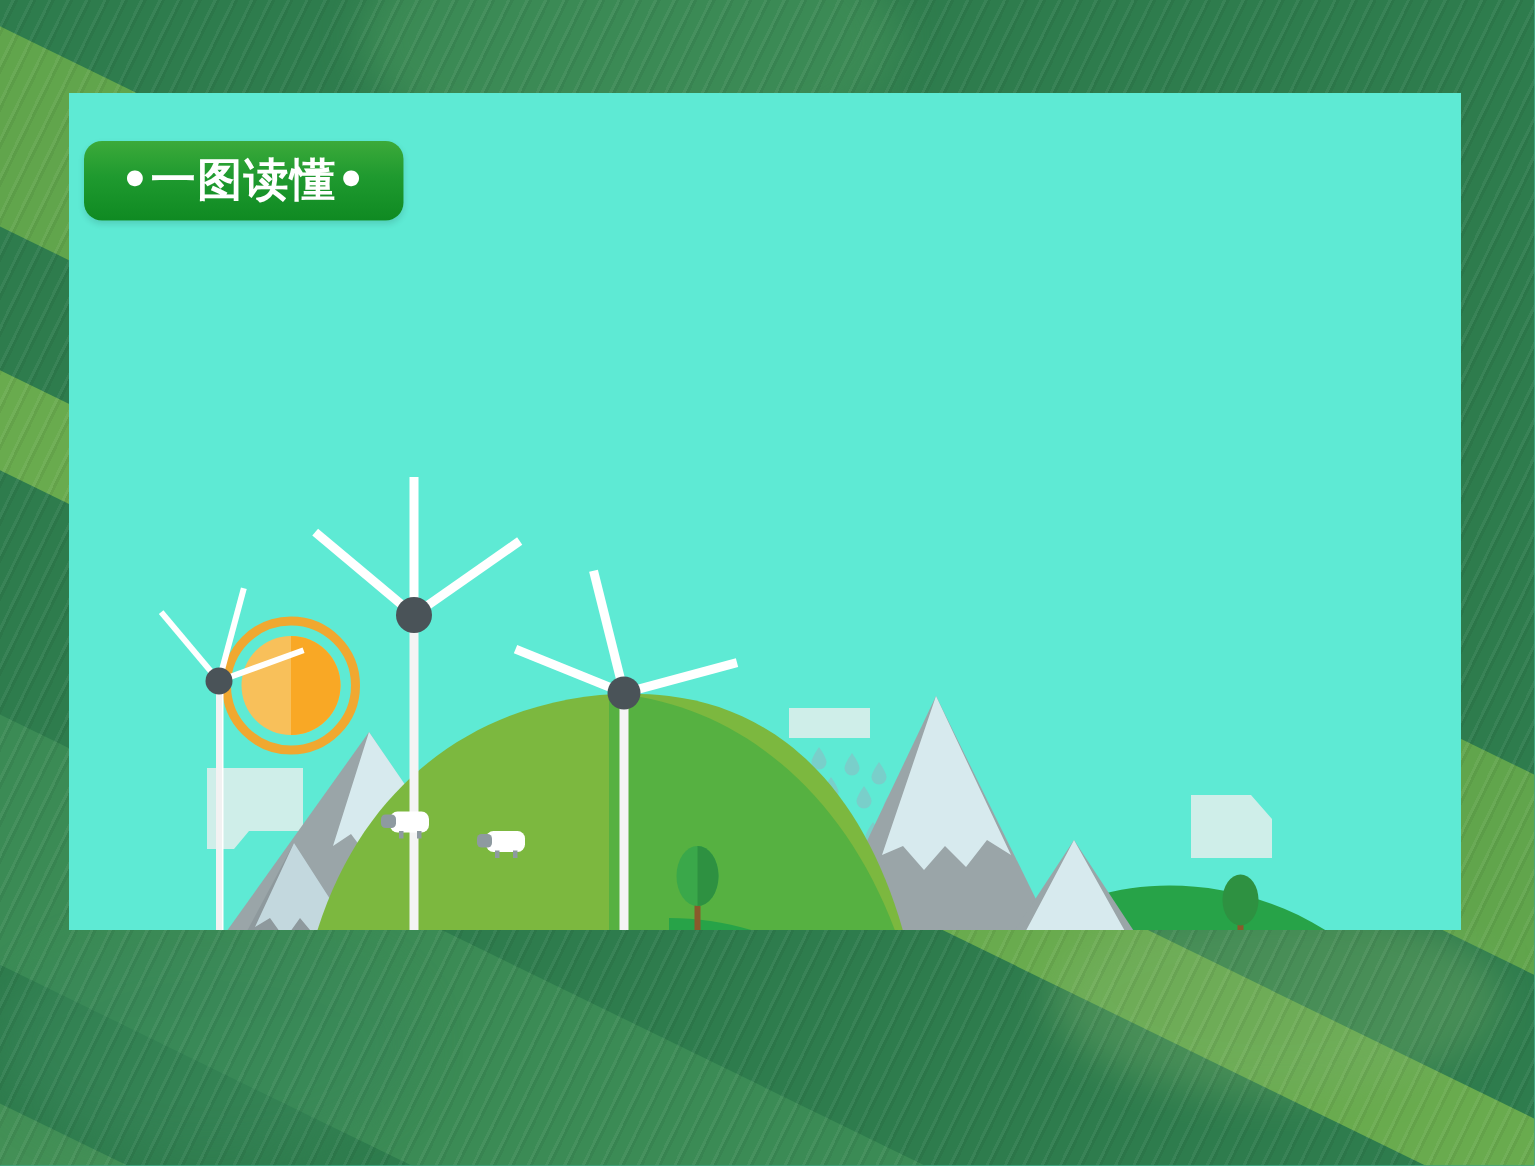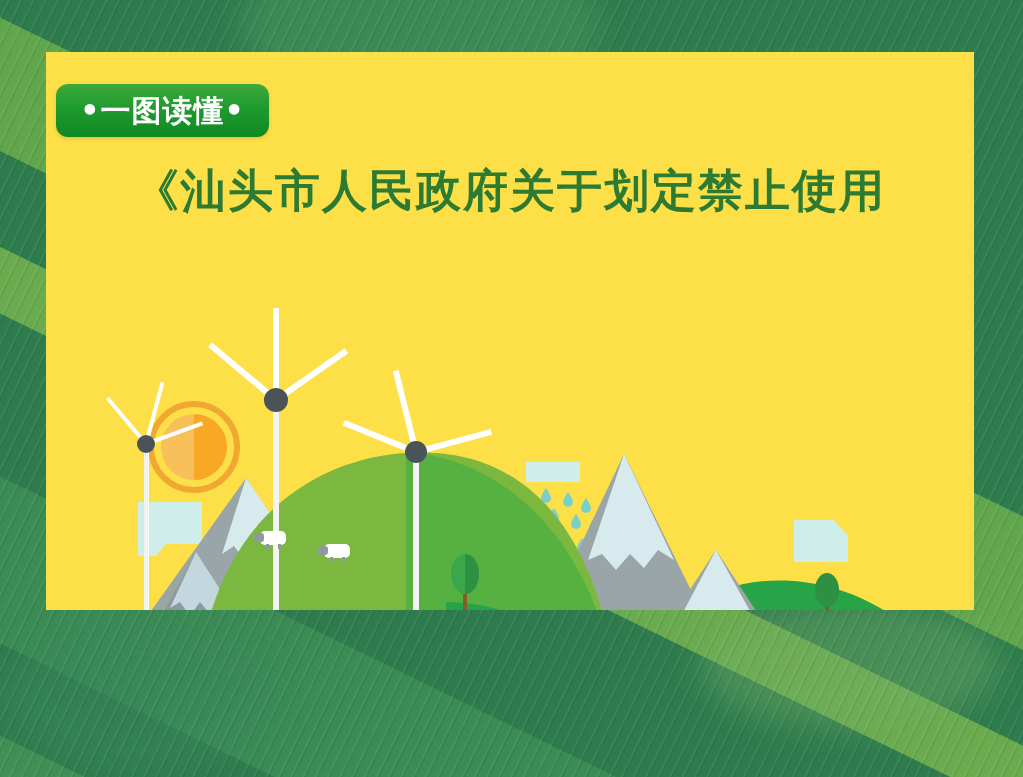--- a/index.html
+++ b/index.html
@@ -14,22 +14,22 @@
   #bg{position:absolute;inset:0;background:#2e7c4d;overflow:hidden;}
   #bg .band{position:absolute;transform-origin:0 0;}
   #bg .veins{position:absolute;inset:-30%;
     background:repeating-linear-gradient(116deg,
       rgba(255,255,255,.055) 0px, rgba(255,255,255,.055) 2px,
       rgba(0,0,0,.05) 2px, rgba(0,0,0,.05) 4px,
       rgba(255,255,255,0) 4px, rgba(255,255,255,0) 11px);}
   #bg .blotch{position:absolute;border-radius:50%;filter:blur(14px);}
 
   
-  #card{position:absolute;left:46px;top:52px;width:928px;height:558px;
-        background:#fde047;overflow:hidden;}
+  #card{position:absolute;left:46px;top:62px;width:928px;height:558px;
+        background:#5eead4;overflow:hidden;}
 
   
   #badge{position:absolute;left:10px;top:32px;width:213px;height:53px;
     border-radius:12px;
     background:linear-gradient(180deg,#3caa3a 0%,#1f9a2f 45%,#0f8a22 100%);
     box-shadow:0 2px 4px rgba(0,0,0,.12);
     display:flex;align-items:center;justify-content:center;}
   #badge .btxt{color:#fff;font-size:30px;font-weight:bold;letter-spacing:1px;
     font-family:"DejaVu Sans","Liberation Sans",sans-serif;line-height:1;
     white-space:nowrap;}
@@ -59,21 +59,20 @@
   <div class="veins"></div>
 </div>
 
 <div id="card">
 
   <div id="badge">
     <span class="btxt">•一图读懂•</span>
   </div>
 
   <div id="title">
-    <div>《汕头市人民政府关于划定禁止使用</div>
   </div>
 
   <div id="scene">
     <svg width="928" height="423" viewBox="0 0 928 423" xmlns="http://www.w3.org/2000/svg">
       <defs>
         <clipPath id="cardclip">
             <rect x="0" y="0" width="928" height="423"></rect>
           </clipPath>
       </defs>
       <g clip-path="url(#cardclip)">

